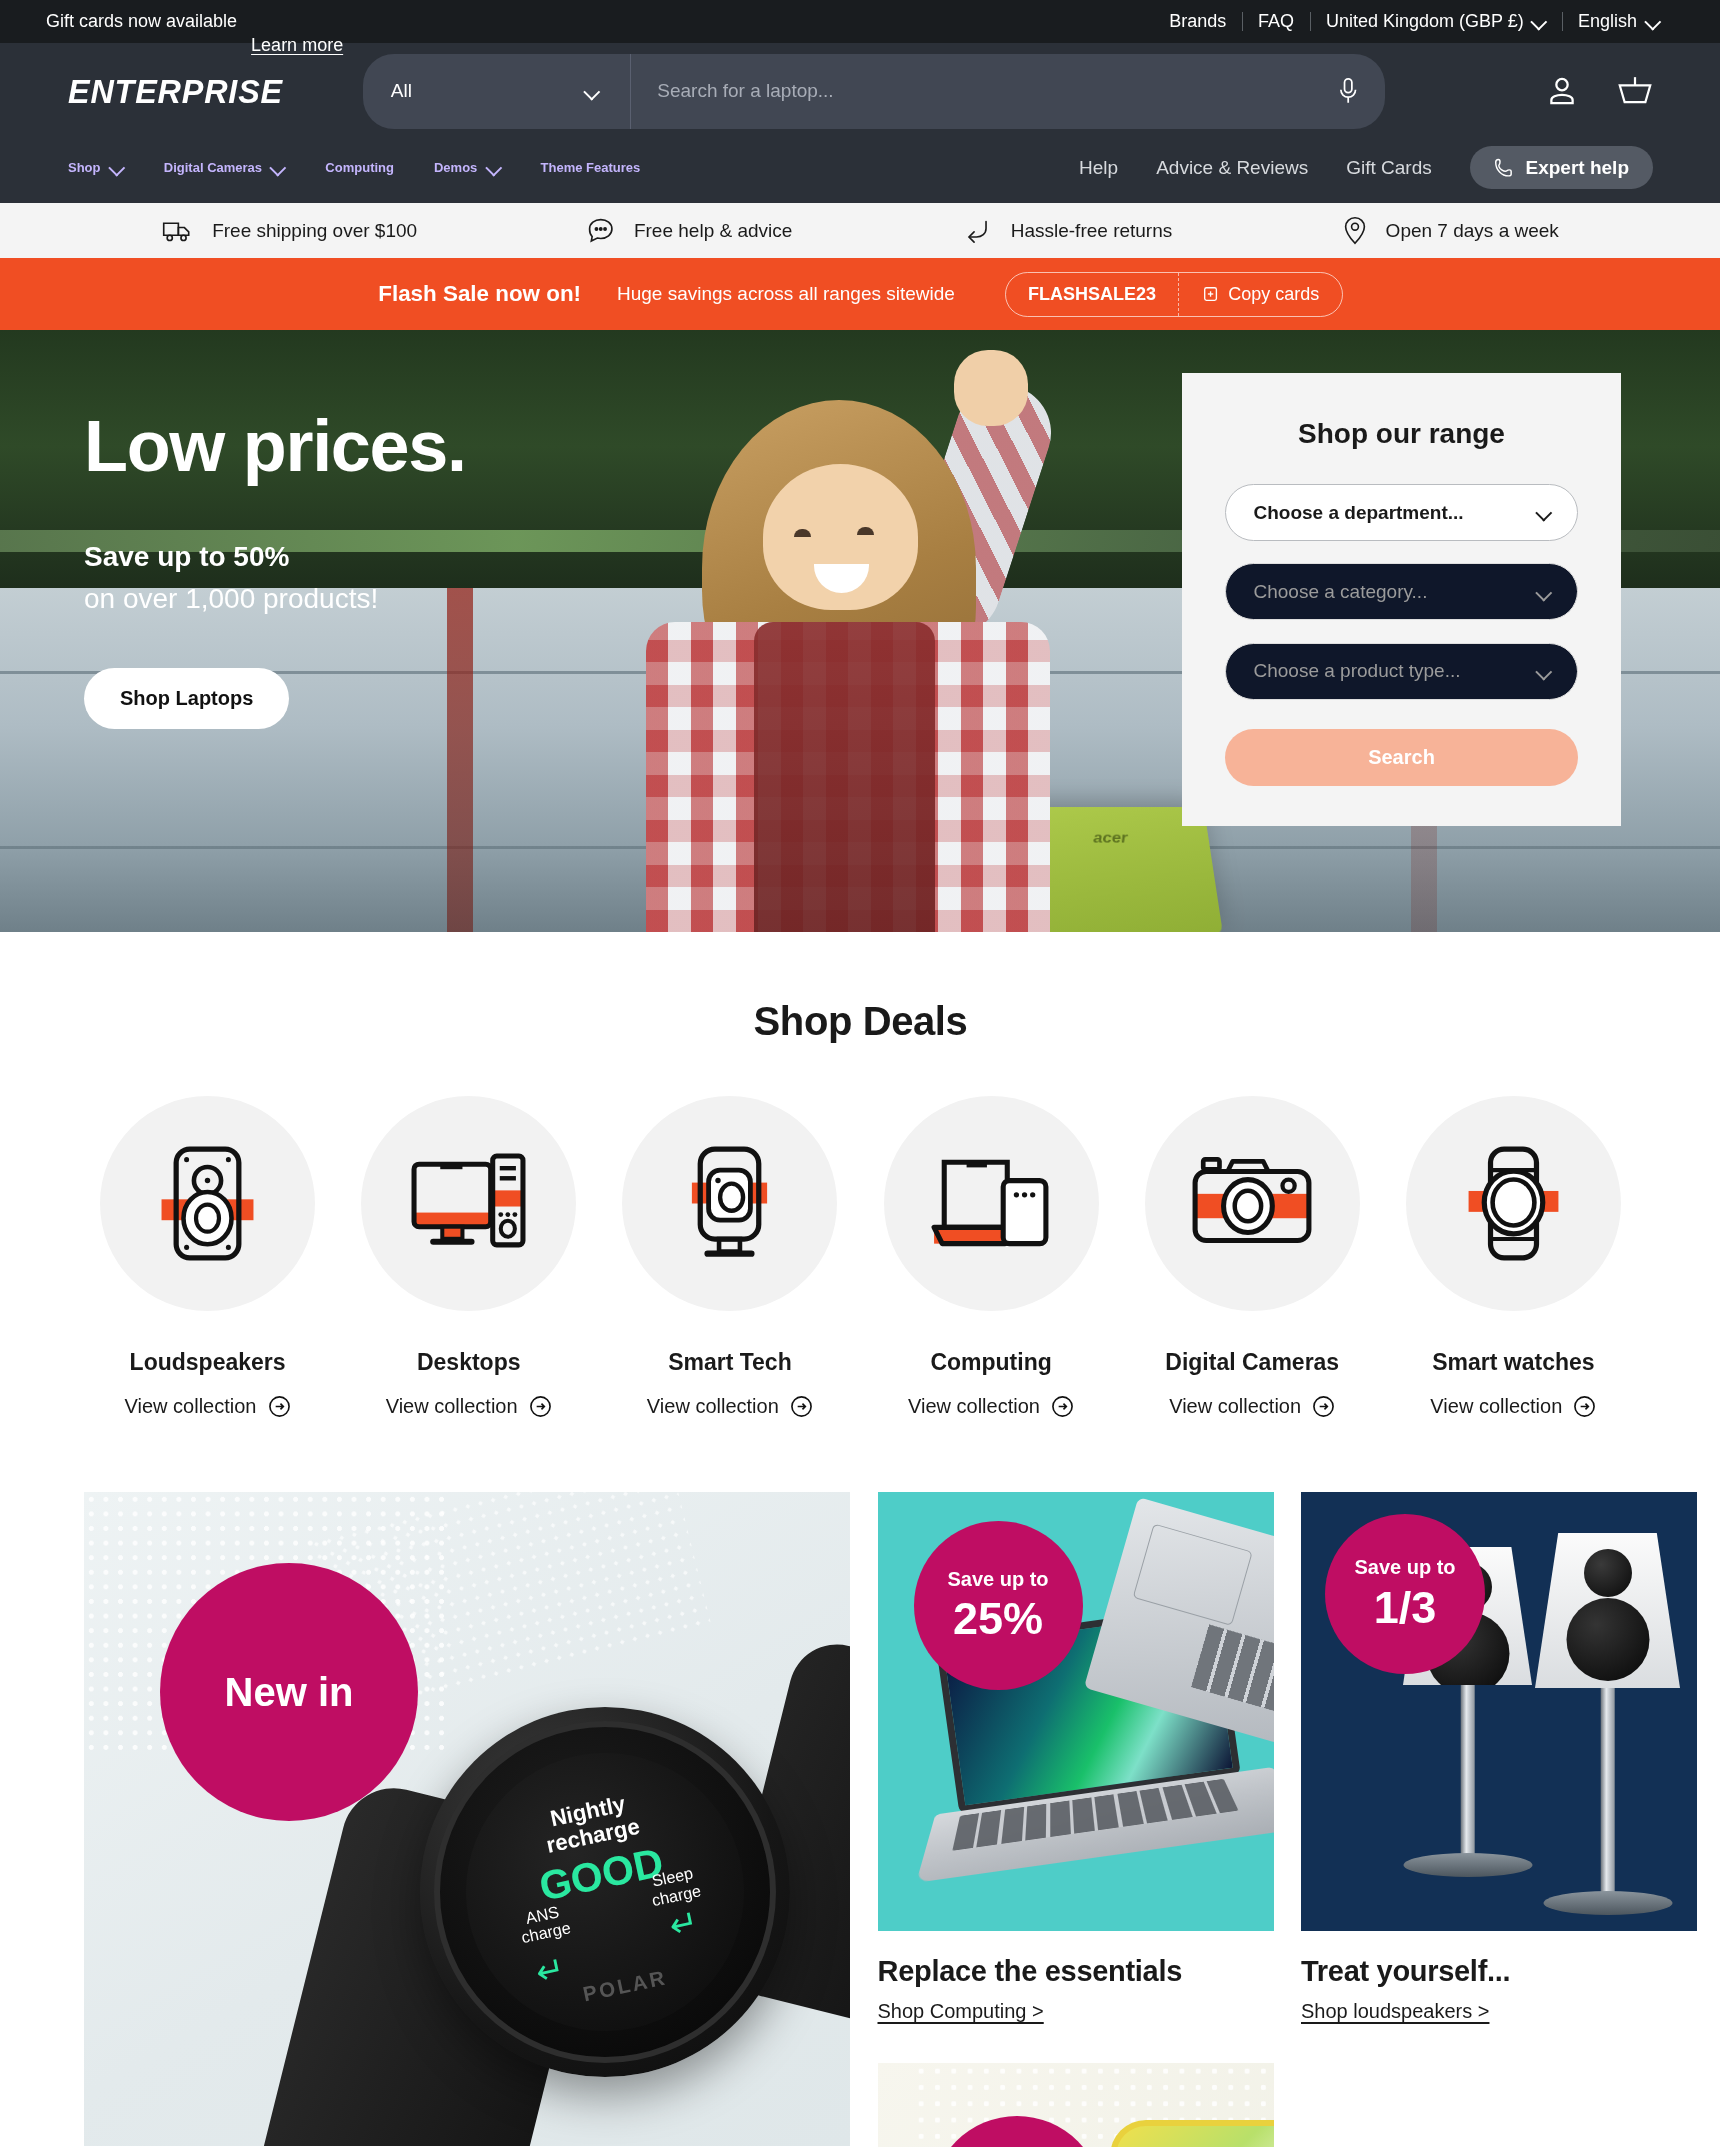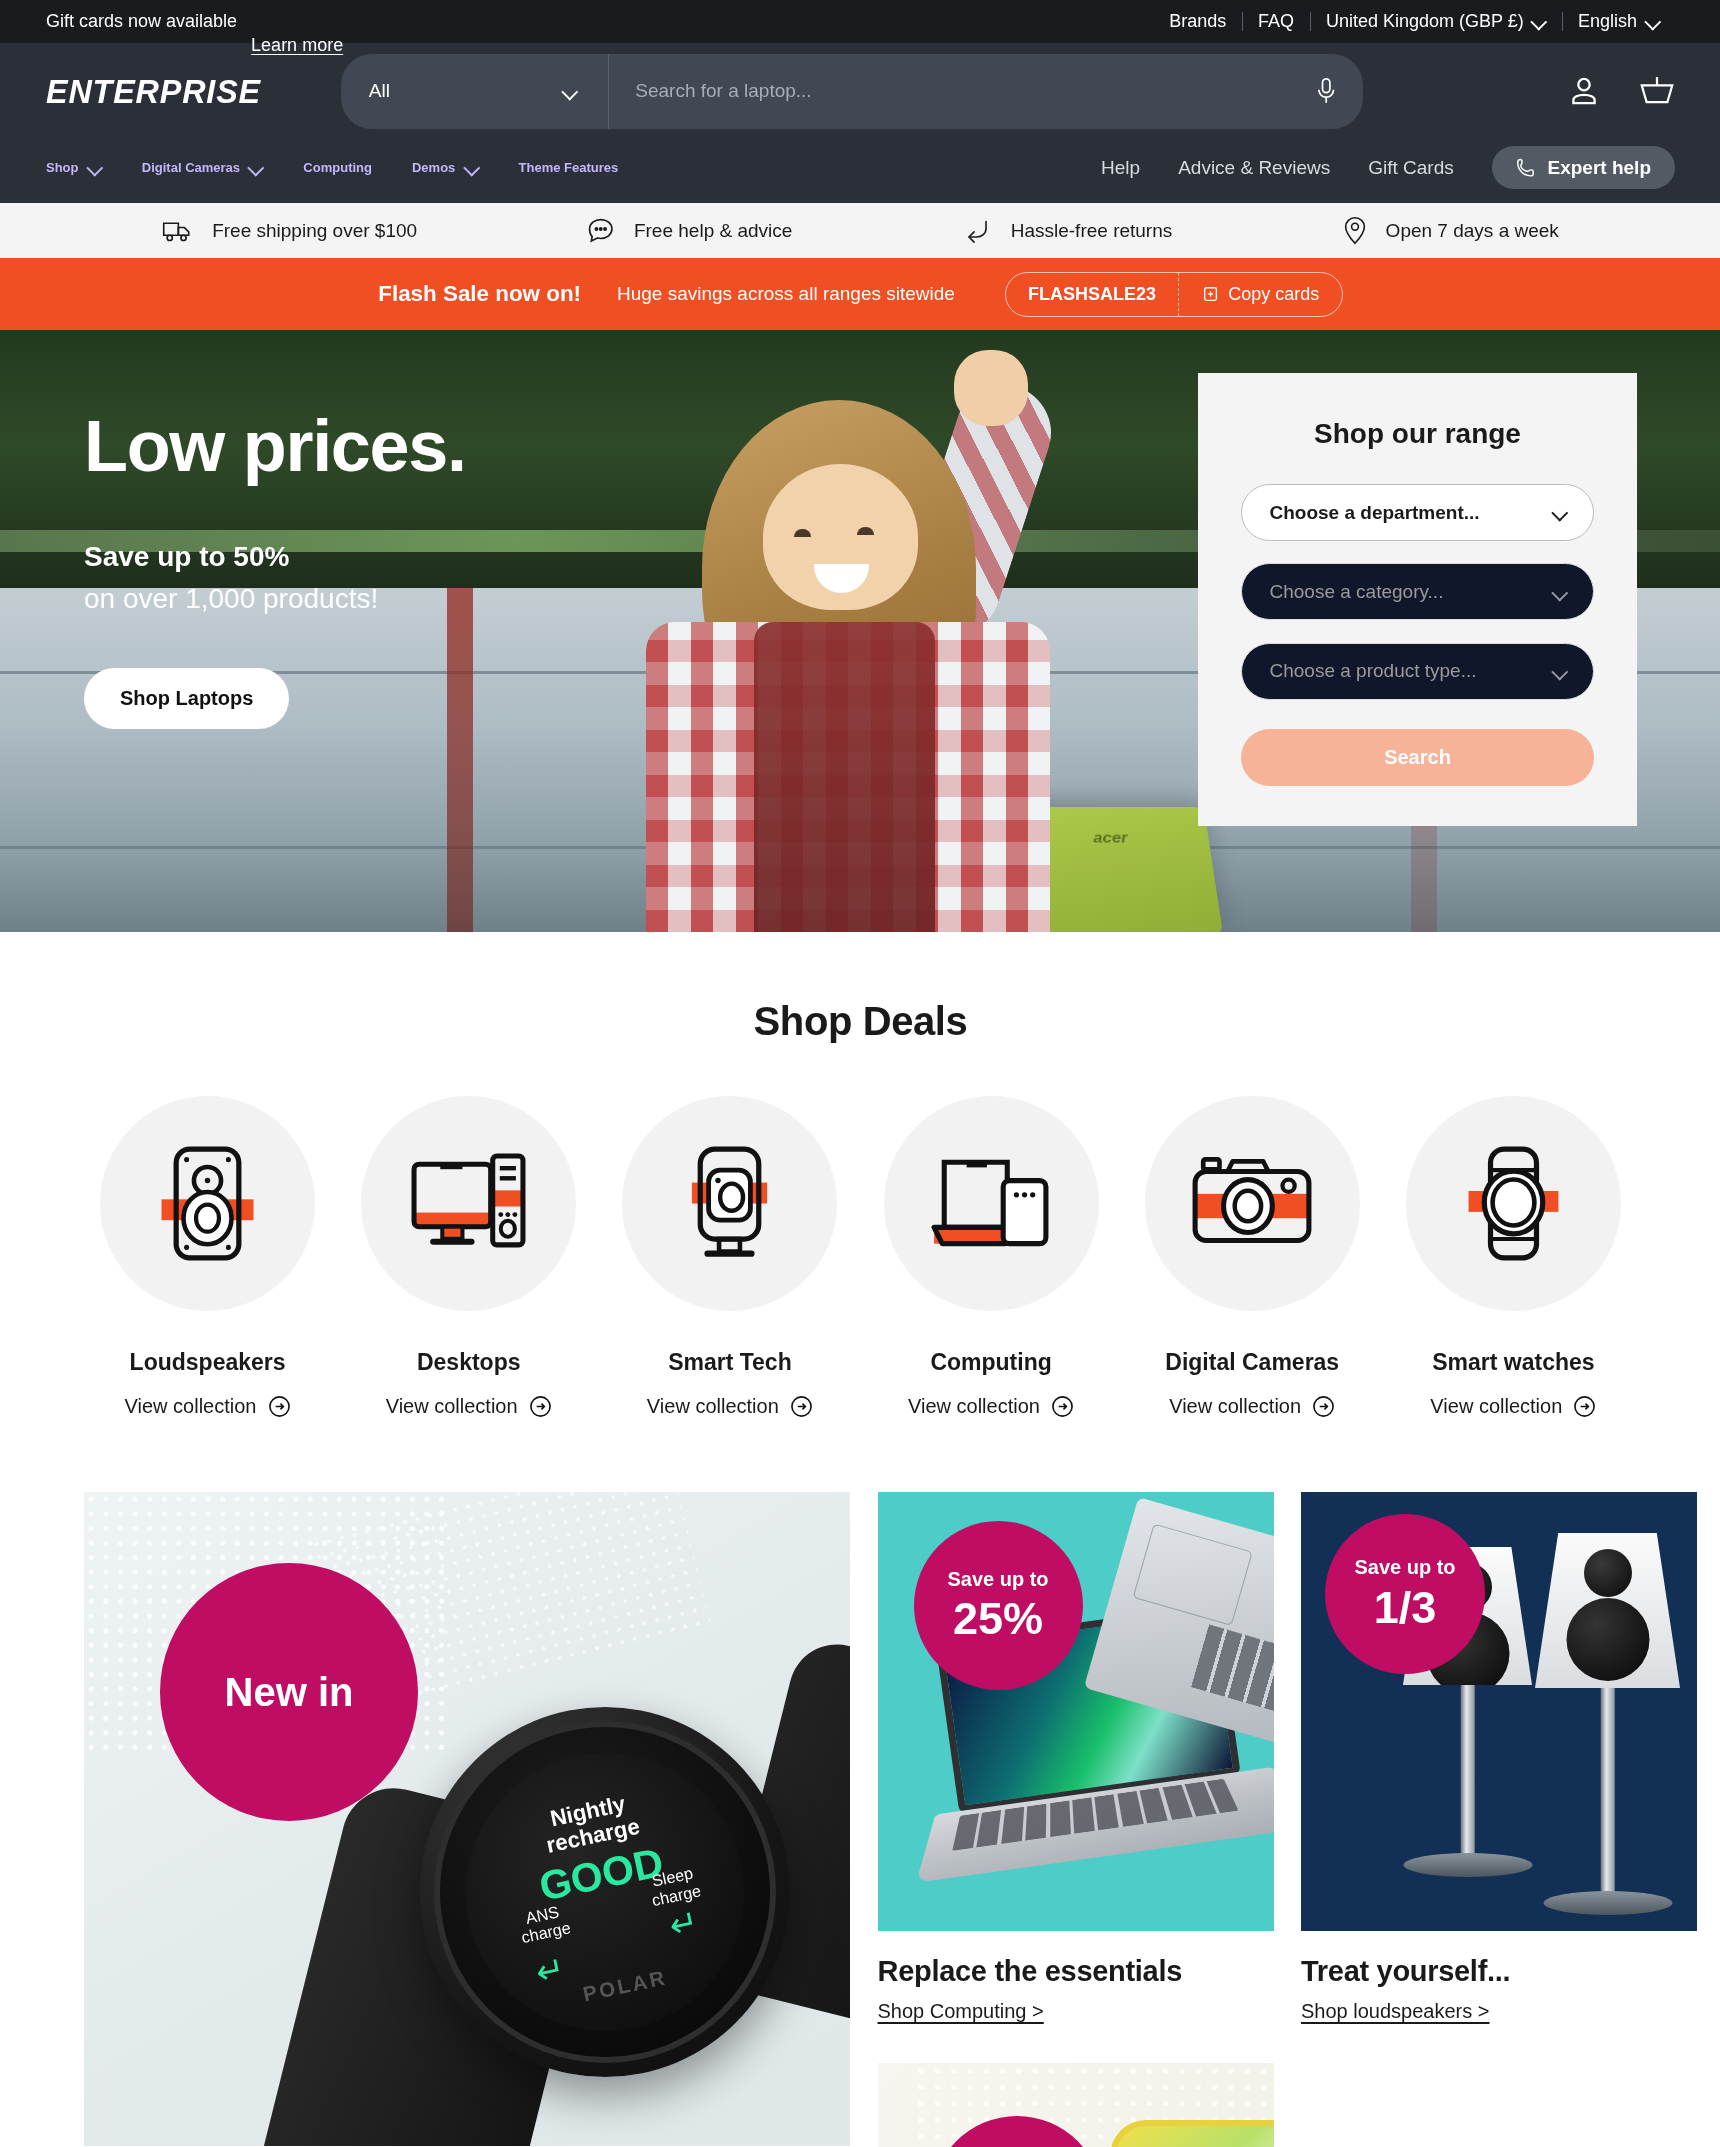--- a/index.html
+++ b/index.html
@@ -37,21 +37,21 @@
     content: ""; position: absolute; left: 0.9px; top: 1.7px;
     width: 9.5px; height: 9.5px;
     border-right: 2.1px solid currentColor;
     border-bottom: 2.1px solid currentColor;
     transform: rotate(45deg);
   }
 
   
   .header {
     background: #2b3038;
-    padding: 0 46px;
+    padding: 0 68px;
   }
   .header-top {
     display: flex;
     align-items: center;
     height: 96px;
   }
   .logo {
     font-size: 34px;
     font-weight: 900;
     font-style: italic;
@@ -281,21 +281,21 @@
     margin-top: 53px;
     background:#ffffff; color:#111; border:0;
     border-radius: 34px; padding: 19px 36px;
     font-size: 20px; font-weight: 700; cursor: pointer;
     font-family:"Liberation Sans", sans-serif;
   }
 
   
   .range-card {
     position: absolute;
-    right: 84px; top: 43px;
+    right: 100px; top: 43px;
     width: 439px;
     background: #f4f4f4;
     padding: 45px 43px 40px;
     z-index: 7;
   }
   .range-title { font-size: 28px; font-weight: 700; text-align:center; margin-bottom: 34px; color:#1a1a1a; }
   .range-select {
     height: 57px;
     border-radius: 29px;
     display:flex; align-items:center; justify-content:space-between;

